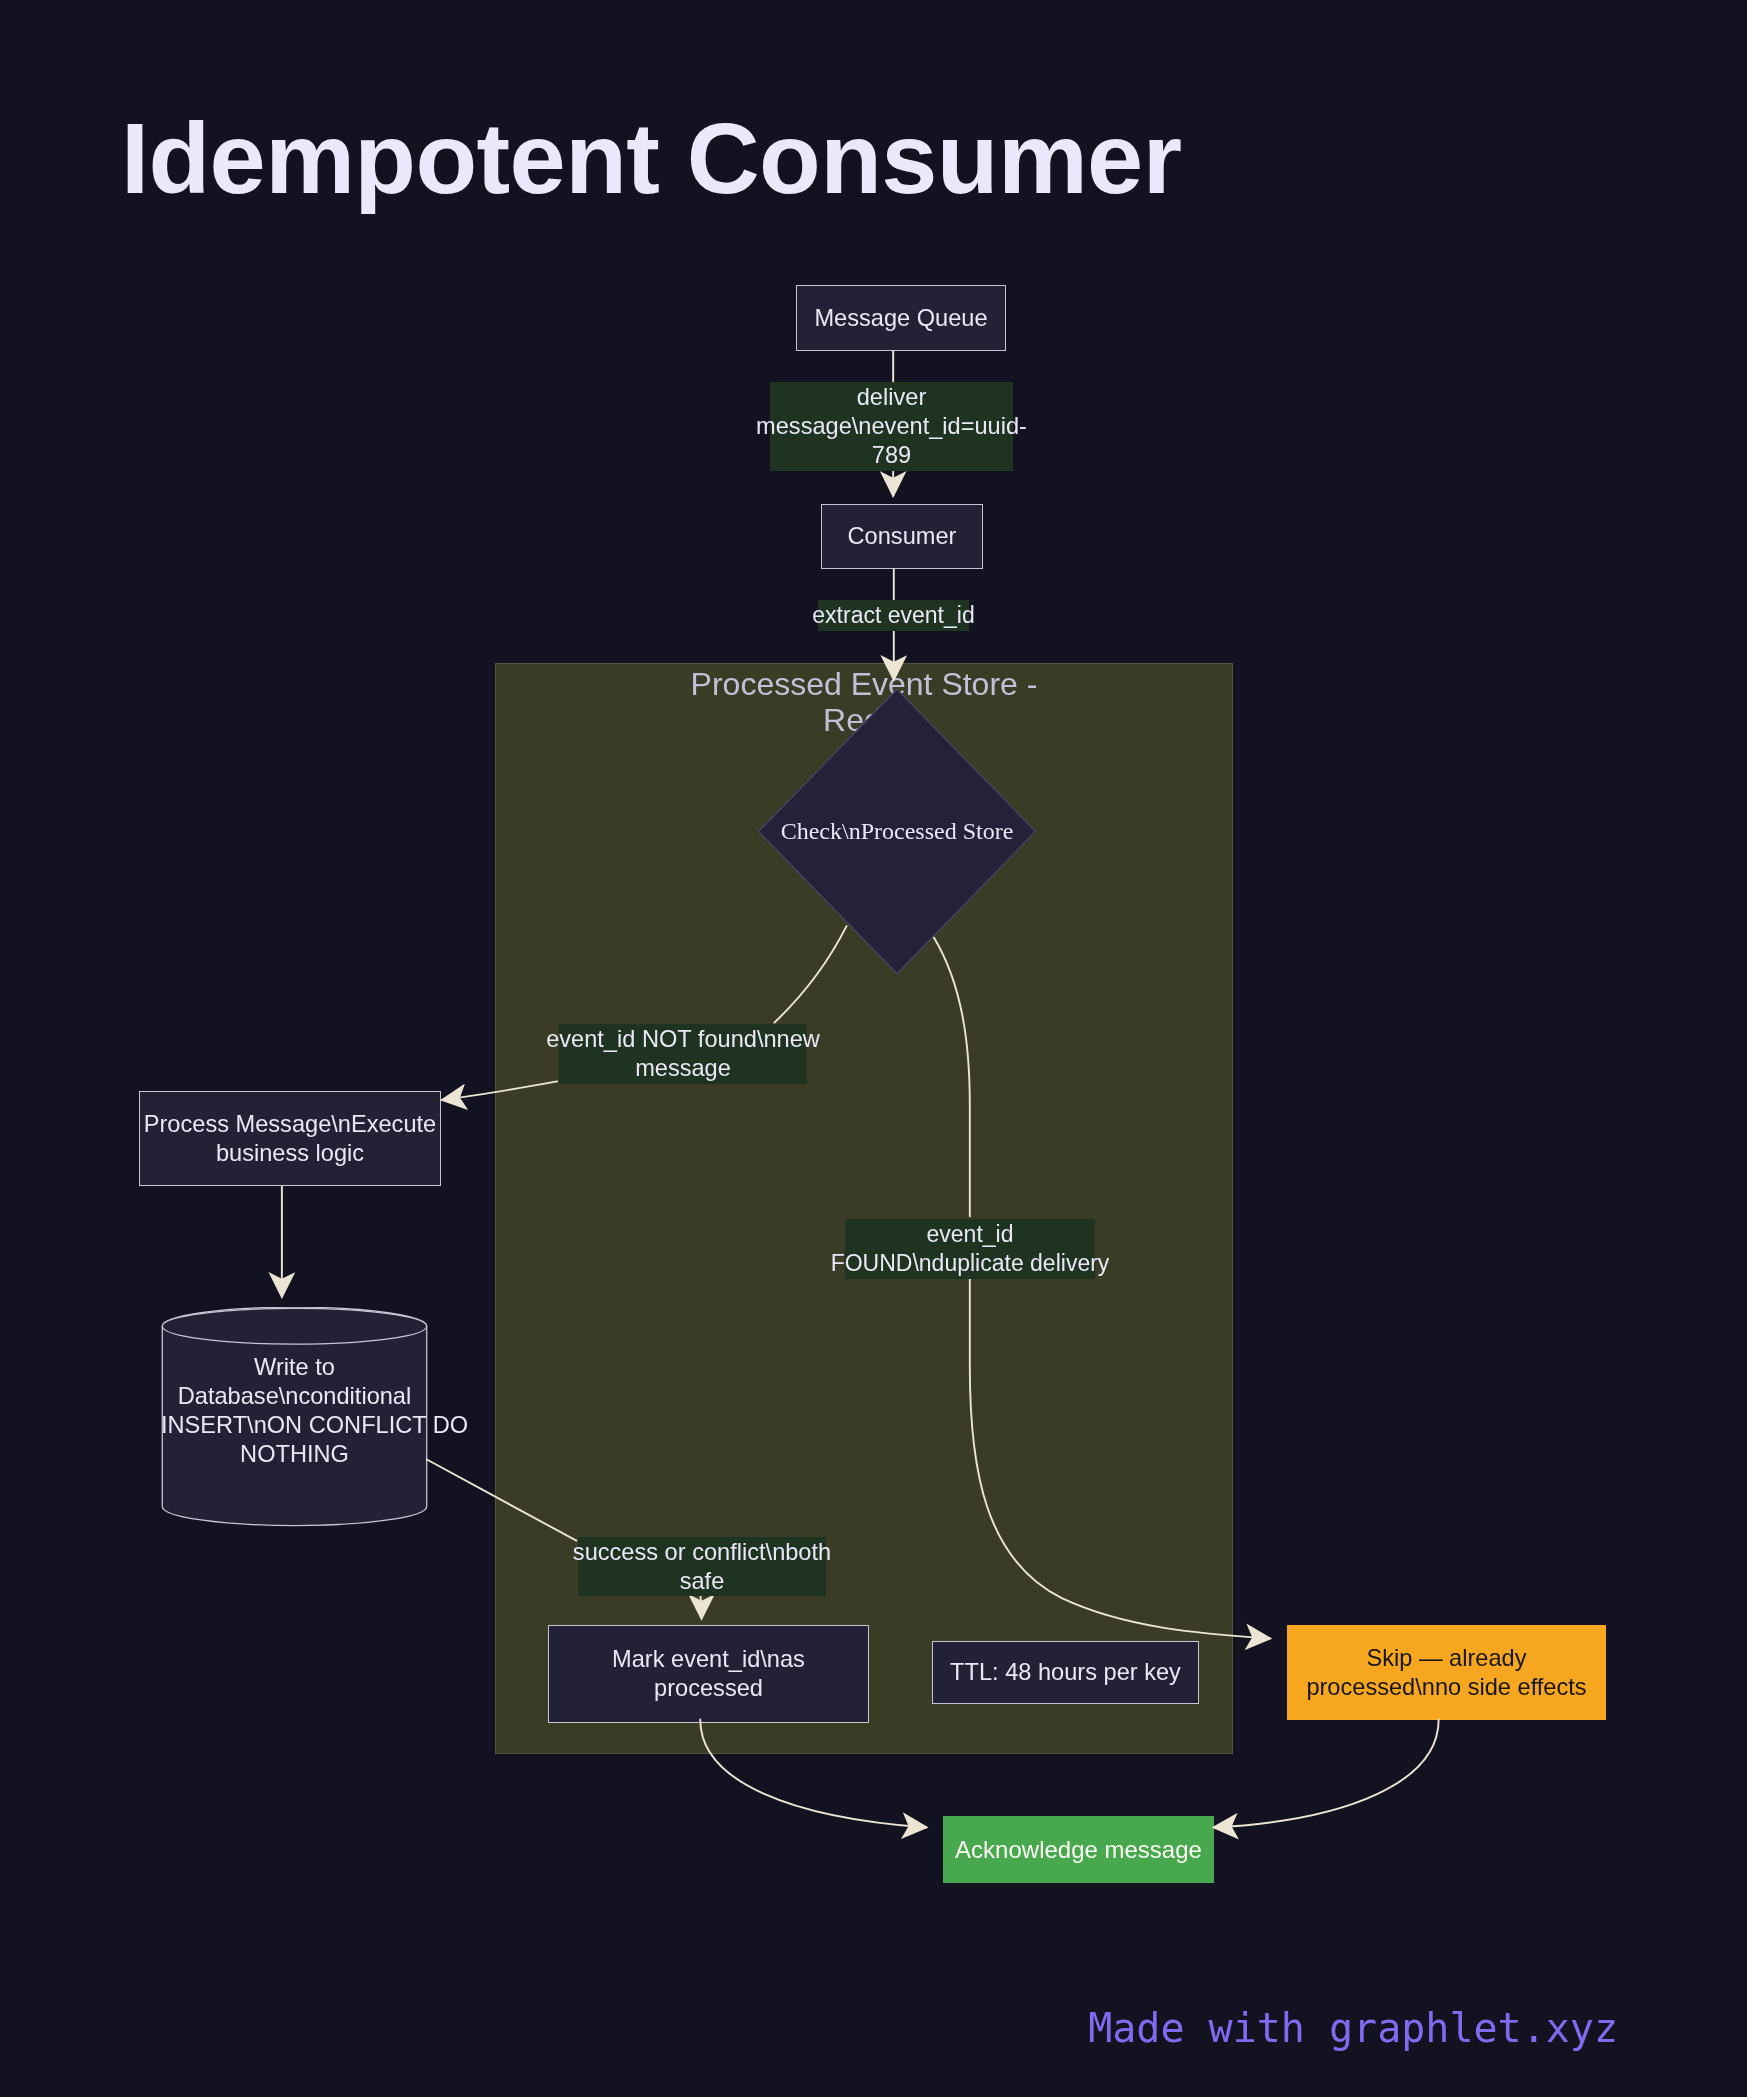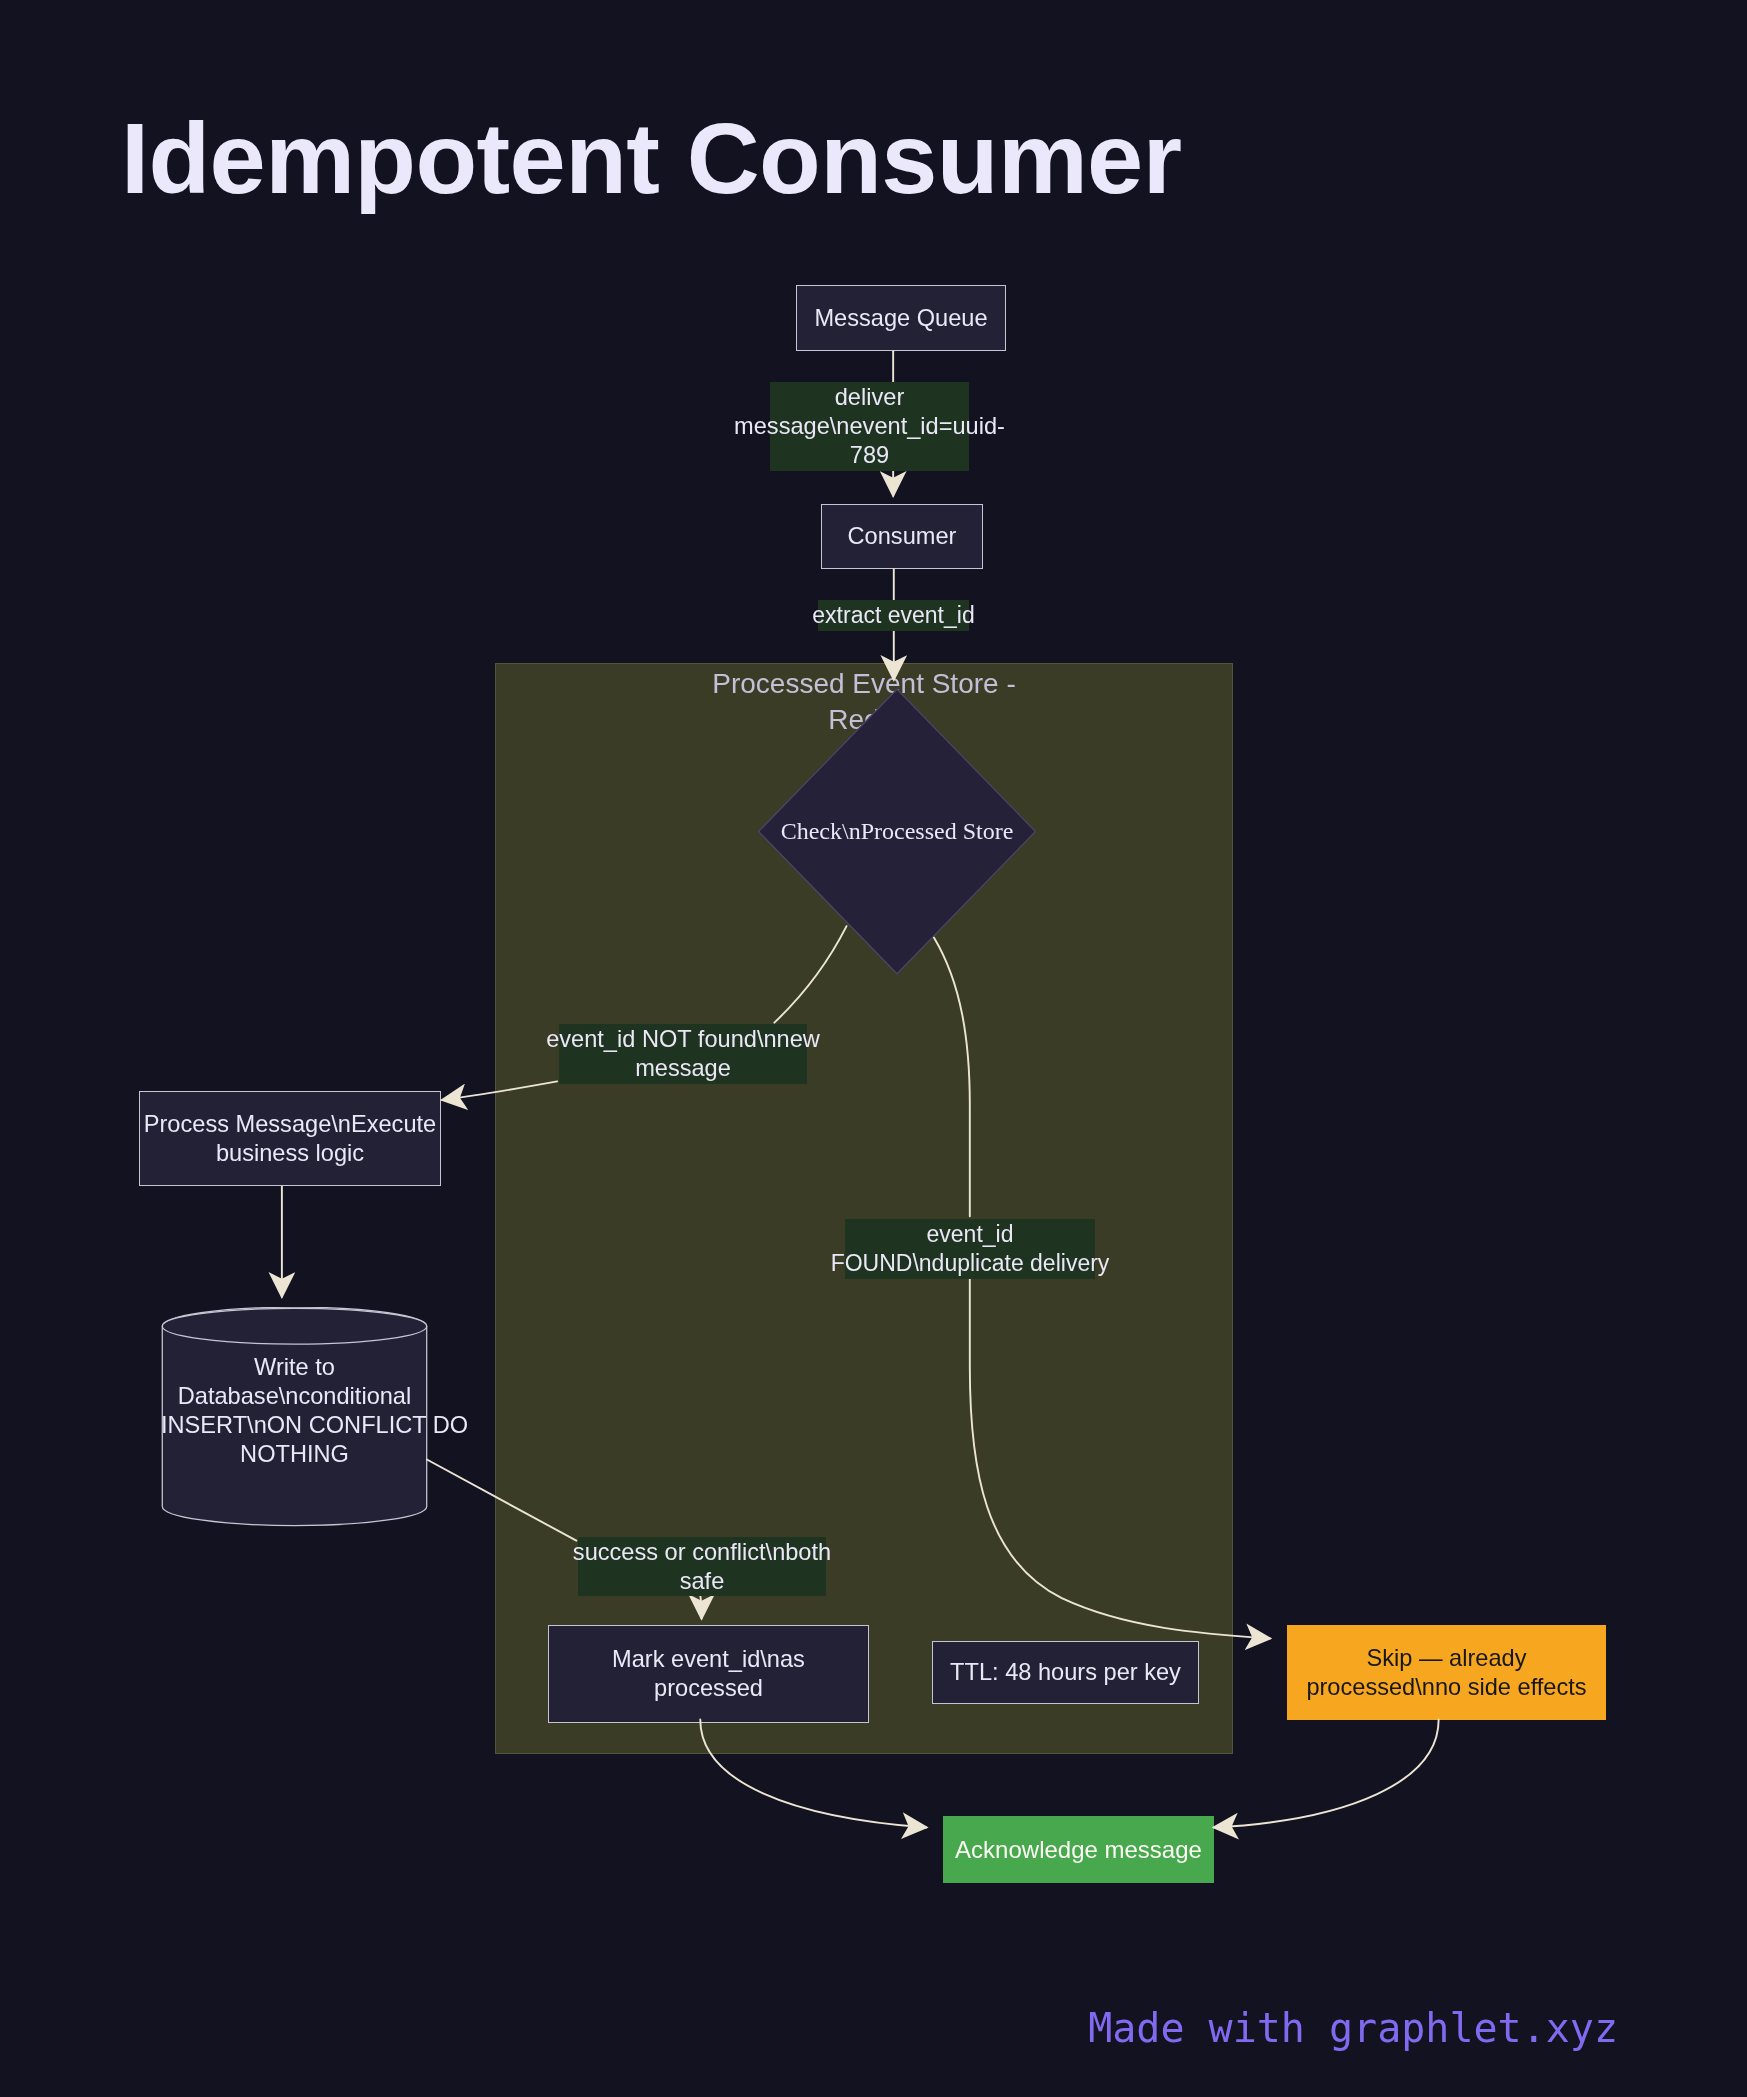--- a/index.html
+++ b/index.html
@@ -10,21 +10,21 @@
   }
   *{margin:0;padding:0;box-sizing:border-box}
   html,body{background:var(--background);}
   body{font-family:"Liberation Sans",sans-serif;}
   .canvas{position:relative;width:1748px;height:2097px;background:var(--background);overflow:hidden;}
   .page-title{position:absolute;left:121px;top:101px;font-size:101px;font-weight:800;
     letter-spacing:-0.6px;color:var(--title);white-space:nowrap;}
   .container-box{position:absolute;left:495px;top:663px;width:738px;height:1091px;
     background:var(--container-fill);border:0.6px solid var(--container-border);}
   .container-title{position:absolute;left:495px;top:666px;width:738px;text-align:center;
-    font-size:28px;line-height:36px;color:var(--muted-title);}
+    font-size:32px;line-height:36px;color:var(--muted-title);}
   .container-title span{display:block;}
   .node{position:absolute;background:var(--node-fill);border:1.3px solid var(--node-border);
     color:var(--text);font-size:23.6px;line-height:29px;display:flex;flex-direction:column;
     align-items:center;justify-content:center;text-align:center;margin-left:8px;}
   .node span{display:block;white-space:nowrap;}
   .diamond-wrap{position:absolute;left:757px;top:688px;width:280px;height:287px;}
   .diamond-label{position:absolute;left:757px;top:688px;width:280px;height:287px;display:flex;
     align-items:center;justify-content:center;color:var(--text);font-size:24px;white-space:nowrap;font-family:Liberation Serif, serif;}
   .cyl-wrap{position:absolute;left:161px;top:1307px;width:267px;height:220px;}
   .cyl-label{position:absolute;left:161px;top:1353px;width:267px;text-align:center;
@@ -118,21 +118,21 @@
       <path d="M441,1858 L441,2030" marker-end="url(#arrow)"></path>
       <path d="M668,2285 L902,2412"></path>
       <path d="M1096,2497 C1098,2512 1098,2524 1098,2534" marker-end="url(#arrow)"></path>
       <path d="M1462,1468 C1505,1540 1518,1630 1518,1730 L1518,1904"></path>
       <path d="M1518,2002 L1518,2140 C1518,2300 1542,2442 1662,2502 C1762,2549 1880,2558 1988,2565" marker-end="url(#arrow)"></path>
       <path d="M1096,2692 C1096,2790 1240,2846 1450,2861" marker-end="url(#arrow)"></path>
       <path d="M2252,2692 C2252,2790 2110,2850 1900,2861" marker-end="url(#arrow)"></path>
     </g>
   </svg>
 
-  <div class="edge-label" style="left:770px;top:382px;width:199px;height:89px;">
+  <div class="edge-label" style="left:770px;top:382px;width:243px;height:89px;">
     <span>deliver</span>
     <span>message\nevent_id=uuid-</span>
     <span>789</span>
   </div>
 
   <div class="edge-label" style="left:818px;top:600px;width:151px;height:31px;font-size:23px;">
     <span>extract event_id</span>
   </div>
 
   <div class="edge-label" style="left:845px;top:1219px;width:250px;height:60px;font-size:23px;">

